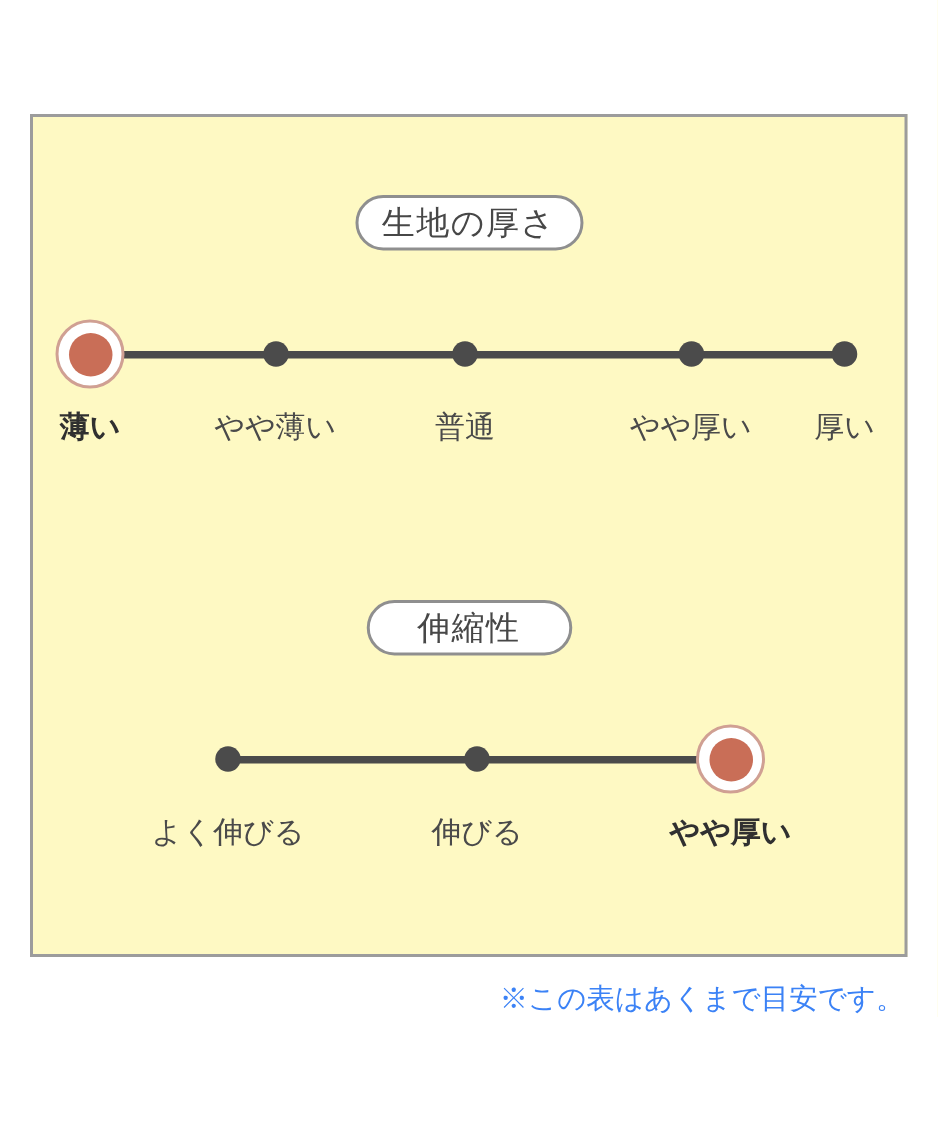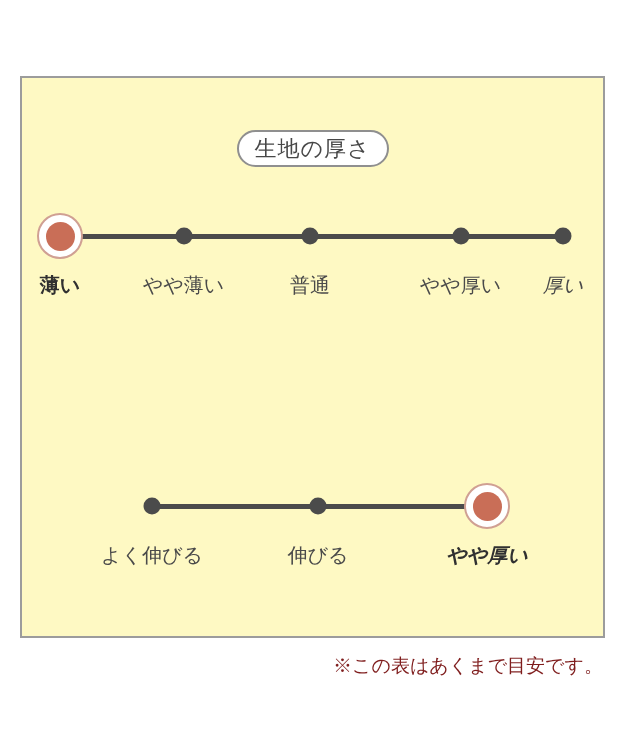--- a/index.html
+++ b/index.html
@@ -107,28 +107,28 @@
   }
   .lvl.selected {
     font-weight: 700;
     color: #303030;
   }
 
   .p0   { left: 3px; }
   .p25  { left: 25%; }
   .p50  { left: 50%; }
   .p75  { left: 75%; margin-left: 24px; }
-  .p100 { left: 100%; font-style: italic; }
+  .p100 { left: 100%; }
 
   .note {
     position: absolute;
     right: 22px;
     top: 653px;
     font-size: 19px;
-    color: #7f1d1d;
+    color: #3b82f6;
     white-space: nowrap;
   }
 </style>
 </head>
 <body>
 
 <div class="board">
 
   <div class="pill pill-1">
     <span>生地の厚さ</span>
@@ -145,20 +145,23 @@
     <span class="dot p75"></span>
     <span class="dot p100"></span>
 
     <span class="lvl p0 selected">薄い</span>
     <span class="lvl p25">やや薄い</span>
     <span class="lvl p50">普通</span>
     <span class="lvl p75">やや厚い</span>
     <span class="lvl p100">厚い</span>
   </div>
 
+  <div class="pill pill-2">
+    <span>伸縮性</span>
+  </div>
 
   <div class="scale scale-2">
     <div class="track"></div>
 
     <span class="dot p0"></span>
     <span class="dot p50"></span>
     <span class="marker p100">
       <span class="marker-inner"></span>
     </span>
 

